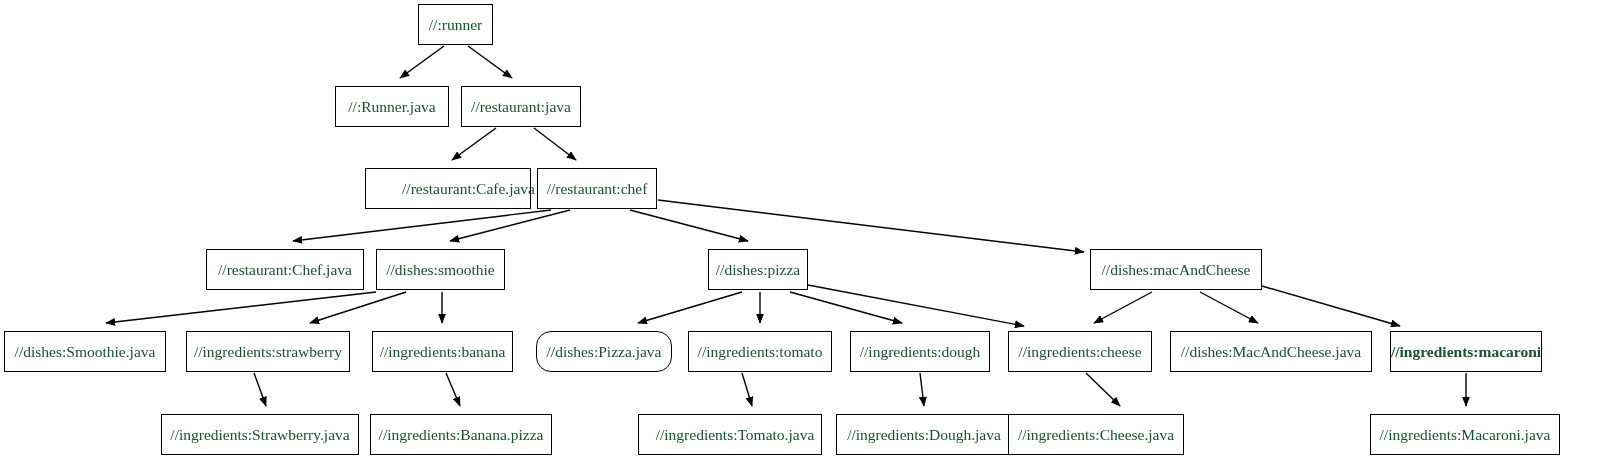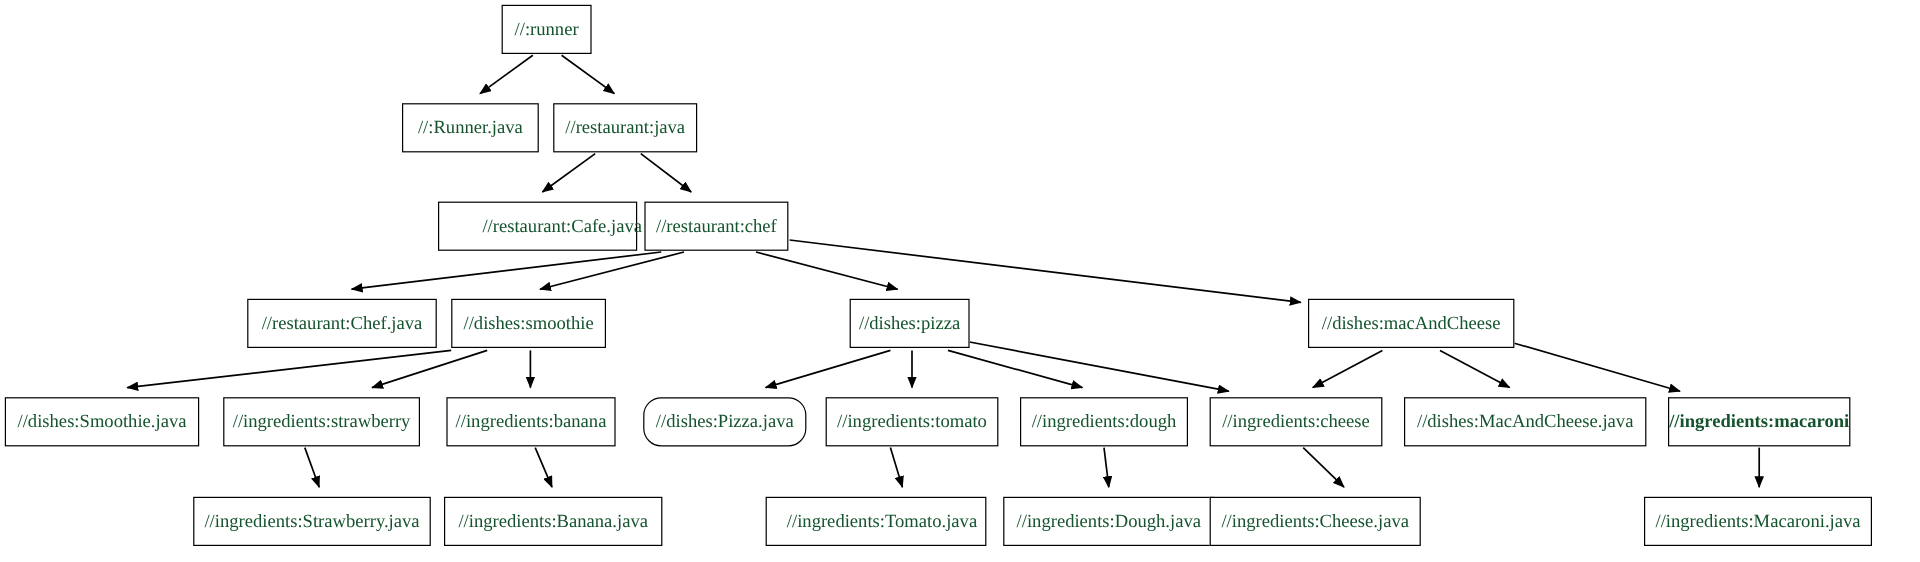--- a/index.html
+++ b/index.html
@@ -131,21 +131,21 @@
       <div class="graph-node" style="left: 1170px; top: 331px; width: 202px; height: 41px; border-color: rgb(0, 0, 0); background: rgb(255, 255, 255);">
         <span class="node-label">//dishes:MacAndCheese.java</span>
       </div>
       <div class="graph-node" style="left: 1390px; top: 331px; width: 152px; height: 41px; border-color: rgb(0, 0, 0); background: rgb(255, 255, 255); font-weight: bold;">
         <span class="node-label">//ingredients:macaroni</span>
       </div>
       <div class="graph-node" style="left: 150px; top: 414px; width: 198px; height: 41px; border-color: rgb(0, 0, 0); background: rgb(255, 255, 255); margin-left: 11px;">
         <span class="node-label">//ingredients:Strawberry.java</span>
       </div>
       <div class="graph-node" style="left: 370px; top: 414px; width: 182px; height: 41px; border-color: rgb(0, 0, 0); background: rgb(255, 255, 255);">
-        <span class="node-label">//ingredients:Banana.java</span>
+        <span class="node-label">//ingredients:Banana.pizza</span>
       </div>
       <div class="graph-node" style="left: 638px; top: 414px; width: 184px; height: 41px; border-color: rgb(0, 0, 0); background: rgb(255, 255, 255); padding-left: 10px;">
         <span class="node-label">//ingredients:Tomato.java</span>
       </div>
       <div class="graph-node" style="left: 836px; top: 414px; width: 176px; height: 41px; border-color: rgb(0, 0, 0); background: rgb(255, 255, 255);">
         <span class="node-label">//ingredients:Dough.java</span>
       </div>
       <div class="graph-node" style="left: 1008px; top: 414px; width: 176px; height: 41px; border-color: rgb(0, 0, 0); background: rgb(255, 255, 255);">
         <span class="node-label">//ingredients:Cheese.java</span>
       </div>

